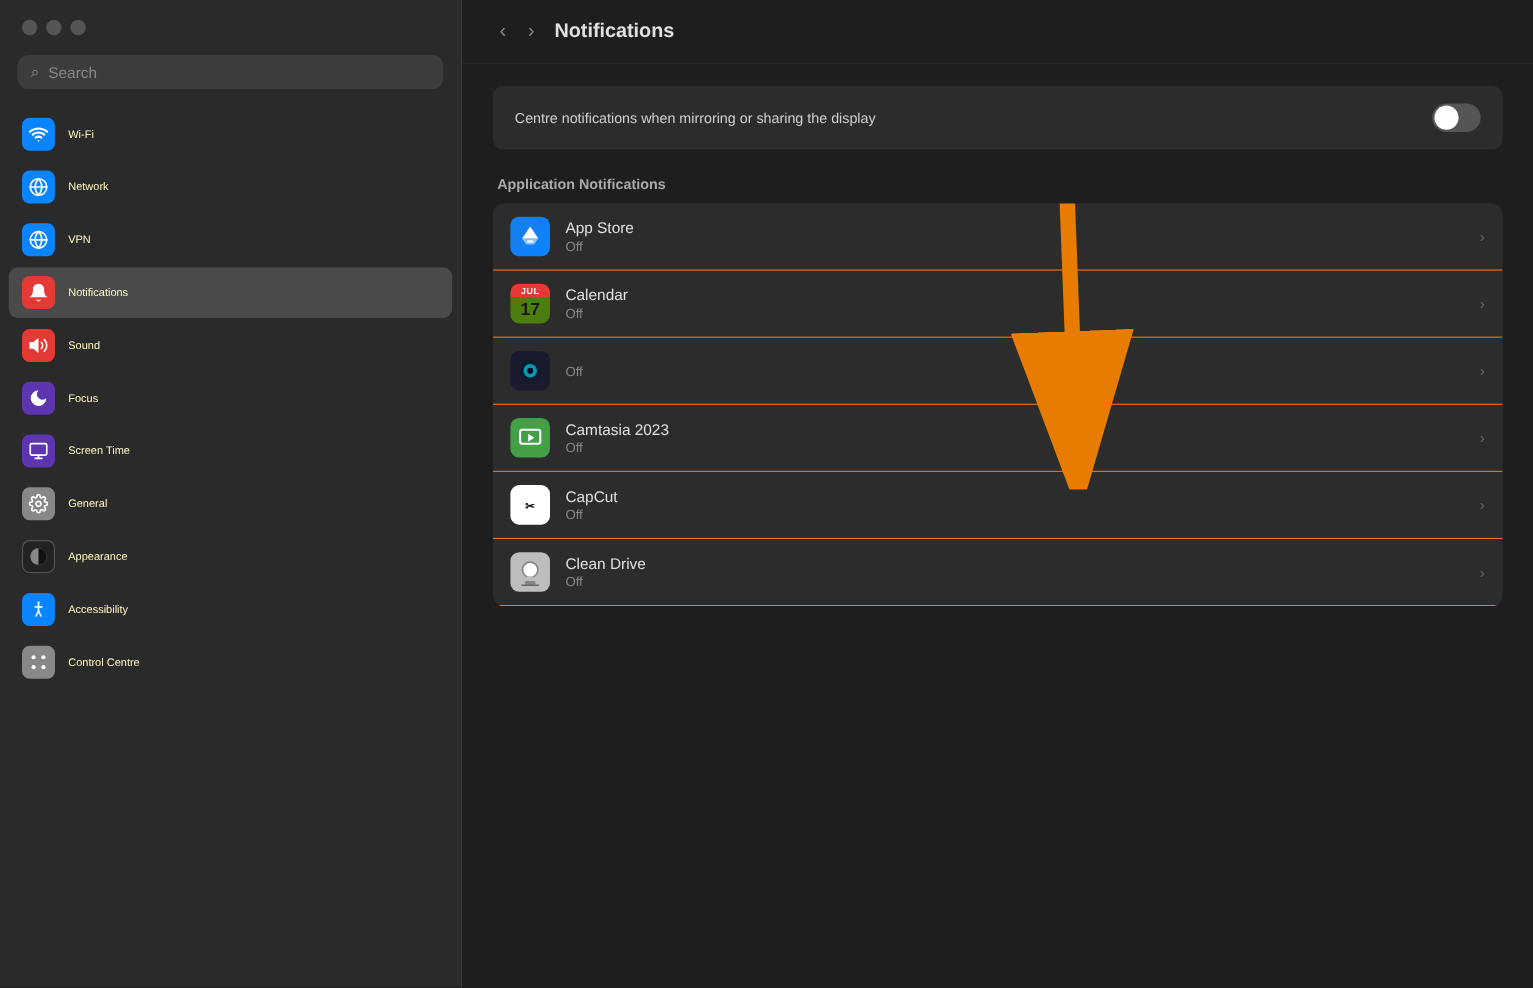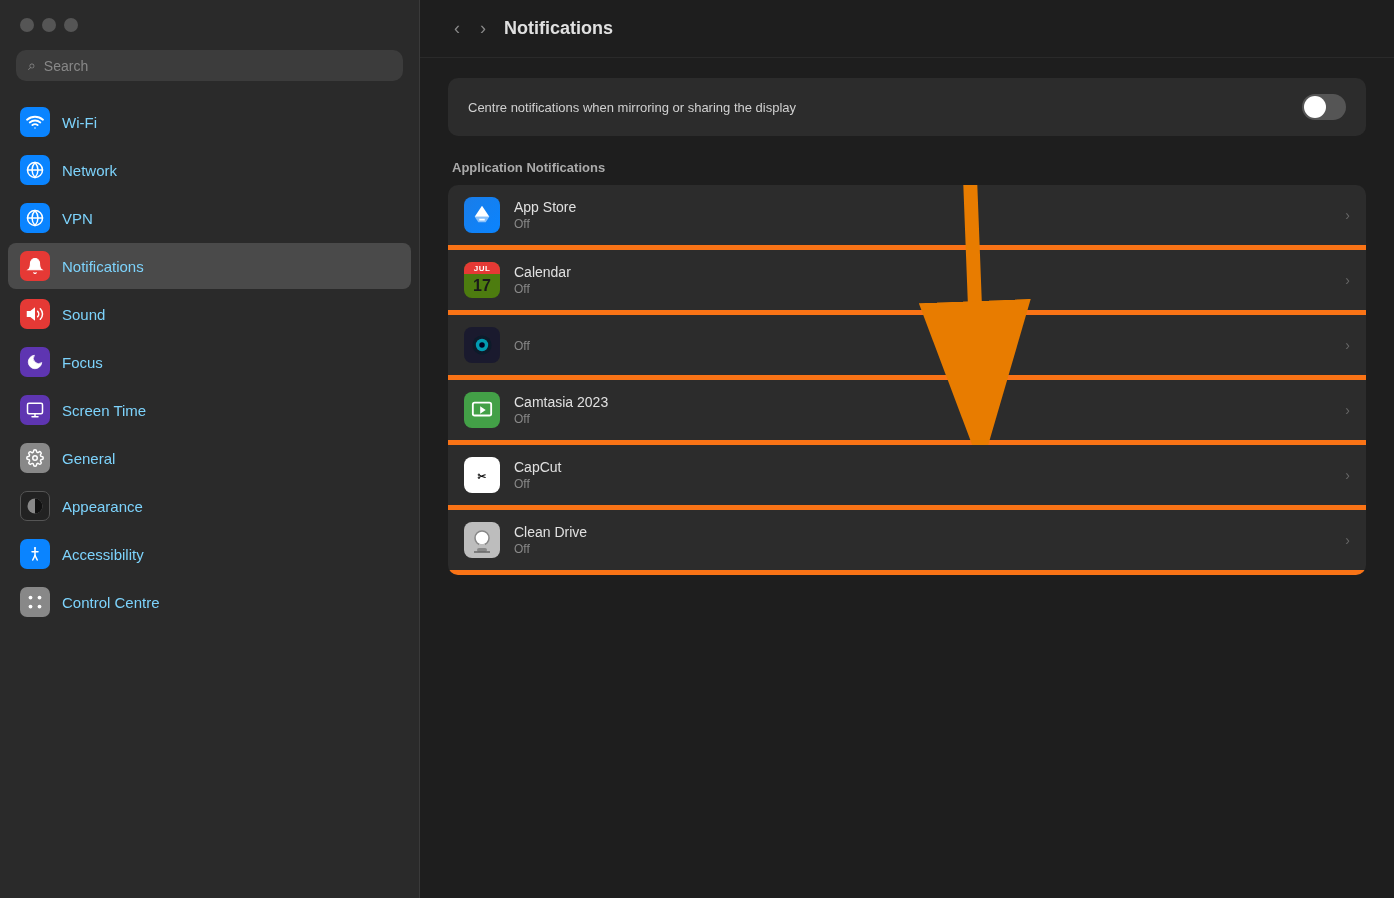--- a/index.html
+++ b/index.html
@@ -98,22 +98,22 @@
     .icon-notifications { background: #e53935; }
     .icon-sound { background: #e53935; }
     .icon-focus { background: #5e35b1; }
     .icon-screentime { background: #5e35b1; }
     .icon-general { background: #888; }
     .icon-appearance { background: #222; border: 1px solid #555; }
     .icon-accessibility { background: #0a84ff; }
     .icon-controlcentre { background: #888; }
 
     .sidebar-label {
-      font-size: 15px;
-      color: #7dd3fc;
+      font-size: 10px;
+      color: #fef9c3;
     }
 
     
     .sidebar-list::-webkit-scrollbar { width: 4px; }
     .sidebar-list::-webkit-scrollbar-track { background: transparent; }
     .sidebar-list::-webkit-scrollbar-thumb { background: #555; border-radius: 2px; }
 
     
     .main-content {
       flex: 1;
@@ -203,21 +203,21 @@
     .apps-list {
       background: #2c2c2c;
       border-radius: 10px;
       overflow: hidden;
     }
 
     .app-row {
       display: flex;
       align-items: center;
       padding: 12px 16px;
-      border-bottom: 5px solid #f97316;
+      border-bottom: 1px solid #f97316;
       cursor: pointer;
       position: relative;
     }
 
     .app-row:last-child {
       border-bottom: none;
     }
 
     .app-icon {
       width: 36px;

